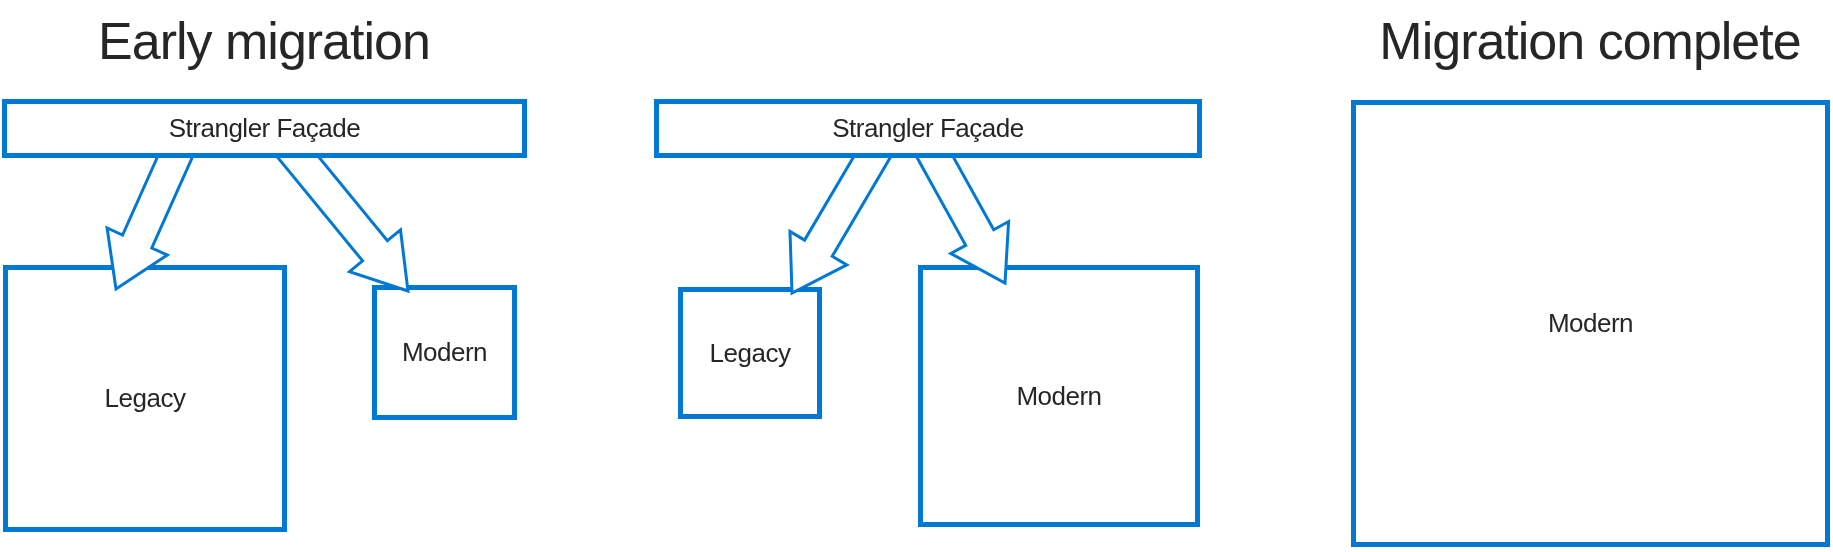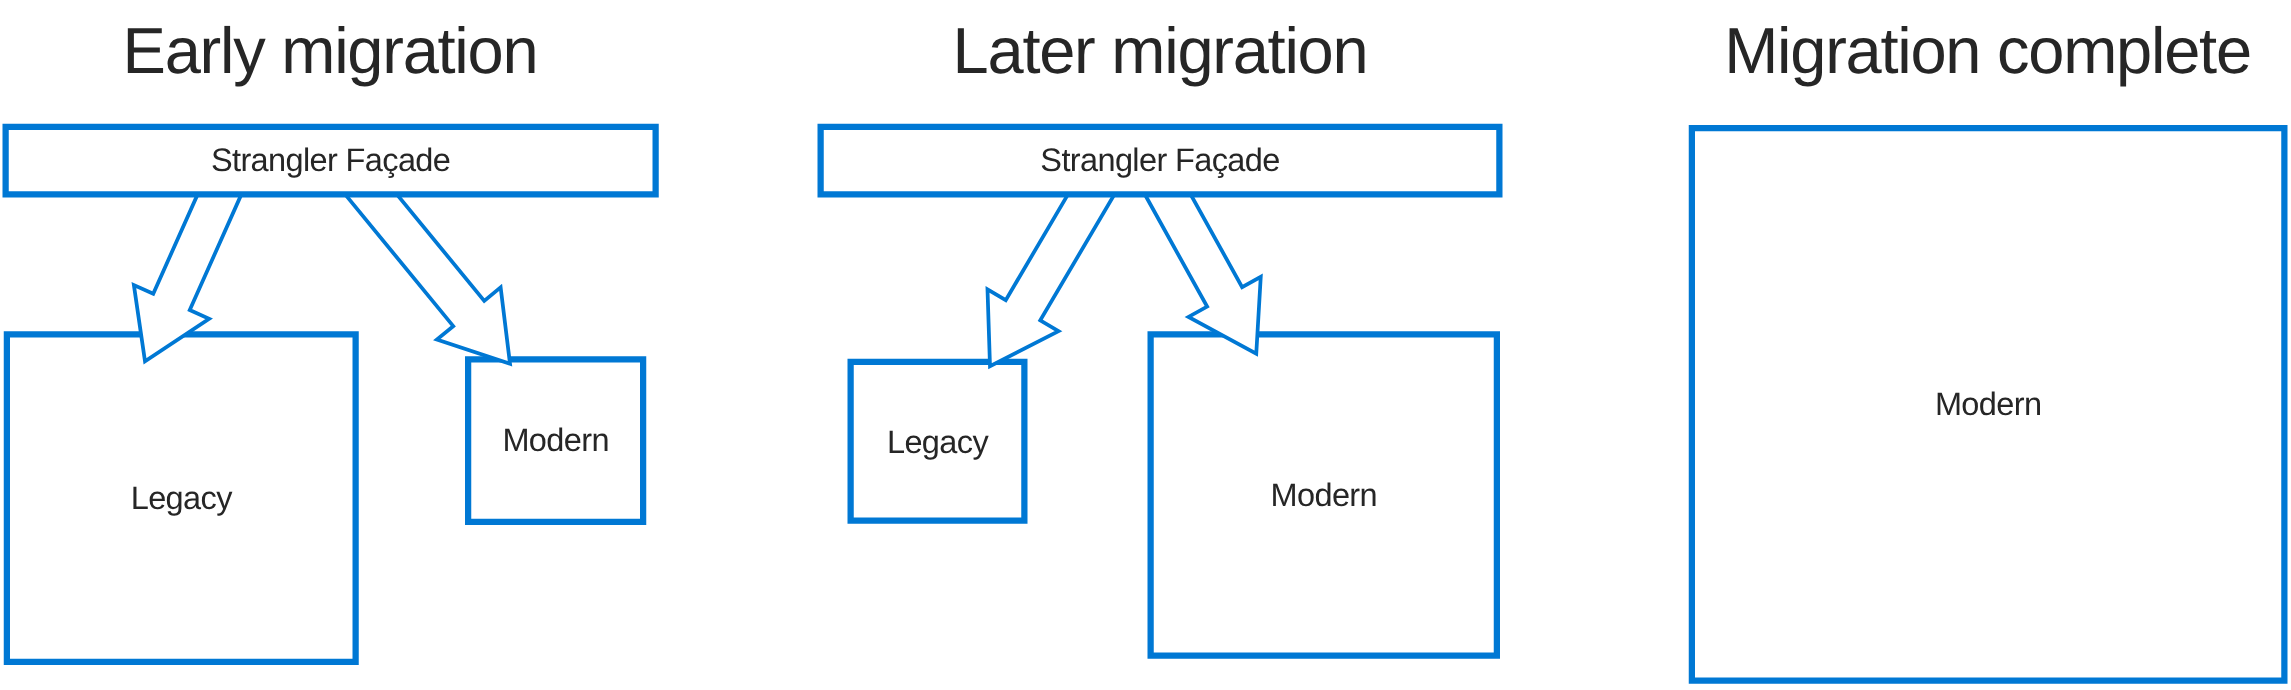--- a/index.html
+++ b/index.html
@@ -74,21 +74,20 @@
     <polygon class="arrow" points="271.7,150.1 362.6,260.9 349.5,271.7 408,291 400.5,229.9 387.4,240.7 296.5,129.9"></polygon>
 
     <polygon class="arrow" points="867.1,133.9 804.6,240.1 790,231.5 792,293 846.8,264.9 832.2,256.3 894.7,150.1"></polygon>
     <polygon class="arrow" points="911.6,147.8 965.7,245.3 950.8,253.5 1005,283 1008.6,221.5 993.7,229.7 939.6,132.2"></polygon>
 
     <rect class="box-rect" x="4.5" y="101.5" width="520" height="54"></rect>
     <rect class="box-rect" x="656.5" y="101.5" width="543" height="54"></rect>
   </svg>
 
   <div class="panel-title" style="left:-46px;">Early migration</div>
-  <div class="panel-title" style="left:618px;">Later migration</div>
   <div class="panel-title" style="left:1280px;">Migration complete</div>
 
   <div class="lbl" style="left:2px;   top:99px;  width:525px; height:59px;">Strangler Façade</div>
   <div class="lbl" style="left:3px;   top:265px; width:284px; height:267px;">Legacy</div>
   <div class="lbl" style="left:372px; top:285px; width:145px; height:135px;">Modern</div>
 
   <div class="lbl" style="left:654px; top:99px;  width:548px; height:59px;">Strangler Façade</div>
   <div class="lbl" style="left:678px; top:287px; width:144px; height:132px;">Legacy</div>
   <div class="lbl" style="left:918px; top:265px; width:282px; height:262px;">Modern</div>
 

